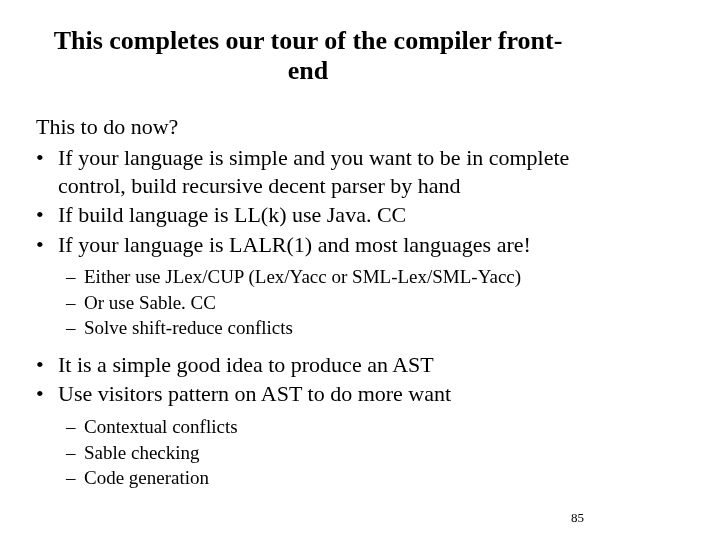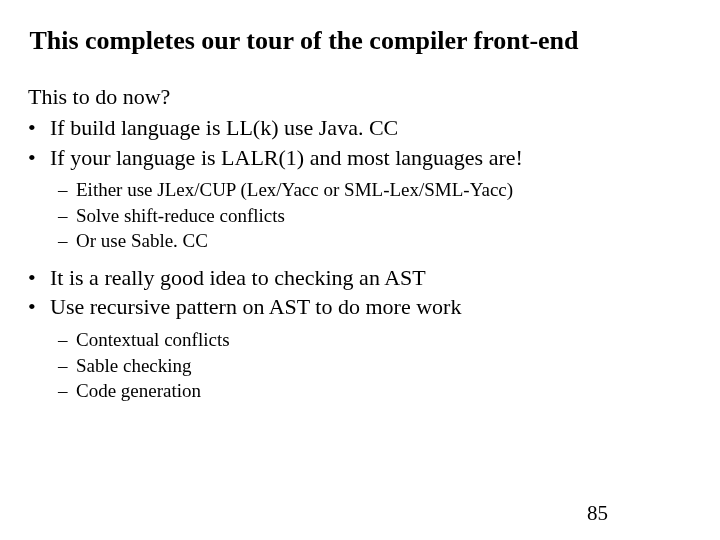--- a/index.html
+++ b/index.html
@@ -1,48 +1,49 @@
 <!DOCTYPE html>
 <html><head>
 <meta charset="utf-8">
 <style>
   * { margin: 0; padding: 0; box-sizing: border-box; }
   html, body { width: 720px; height: 540px; background: #fff; font-family: "Times New Roman", Times, serif; color: #000; }
-  .slide { width: 616px; height: 540px; position: relative; padding: 20px 36px 0 28px; }
+  .slide { width: 616px; height: 540px; position: relative; padding: 20px 36px 0 36px; }
   .title { font-size: 26px; font-weight: bold; text-align: center; margin-top: 6px; margin-bottom: 28px; }
   .lead { font-size: 22px; margin-bottom: 4px; }
   ul.top { list-style: none; padding-left: 0; }
   ul.top > li { font-size: 22px; line-height: 1.25; padding-left: 22px; position: relative; margin-bottom: 2px; }
   ul.top > li::before { content: "•"; position: absolute; left: 0; top: 0; font-size: 22px; }
   ul.sub { list-style: none; padding-left: 30px; margin-top: 6px; margin-bottom: 10px; }
   ul.sub > li { font-size: 19px; line-height: 1.35; padding-left: 18px; position: relative; }
   ul.sub > li::before { content: "–"; position: absolute; left: 0; top: 0; }
-  .pagenum { position: absolute; bottom: 14px; right: 8px; font-size: 21px; }
+  .pagenum { position: absolute; bottom: 14px; right: 32px; font-size: 13px; }
 </style>
 </head>
 <body>
 
 <div class="slide">
   <div class="title">This completes our tour of the compiler front-end</div>
   <div class="lead">This to do now?</div>
 
   <ul class="top">
+    <li>If your language is simple and you want to be in complete control, build recursive decent parser by hand</li>
     <li>If build language is LL(k) use Java. CC</li>
     <li>If your language is LALR(1) and most languages are!</li>
   </ul>
 
   <ul class="sub">
     <li>Either use JLex/CUP (Lex/Yacc or SML-Lex/SML-Yacc)</li>
+    <li>Or use Sable. CC</li>
     <li>Solve shift-reduce conflicts</li>
-    <li>Or use Sable. CC</li>
   </ul>
 
   <ul class="top">
-    <li>It is a really good idea to checking an AST</li>
-    <li>Use recursive pattern on AST to do more work</li>
+    <li>It is a simple good idea to produce an AST</li>
+    <li>Use visitors pattern on AST to do more want</li>
   </ul>
 
   <ul class="sub">
     <li>Contextual conflicts</li>
     <li>Sable checking</li>
     <li>Code generation</li>
   </ul>
 
   <div class="pagenum">85</div>
 </div>

